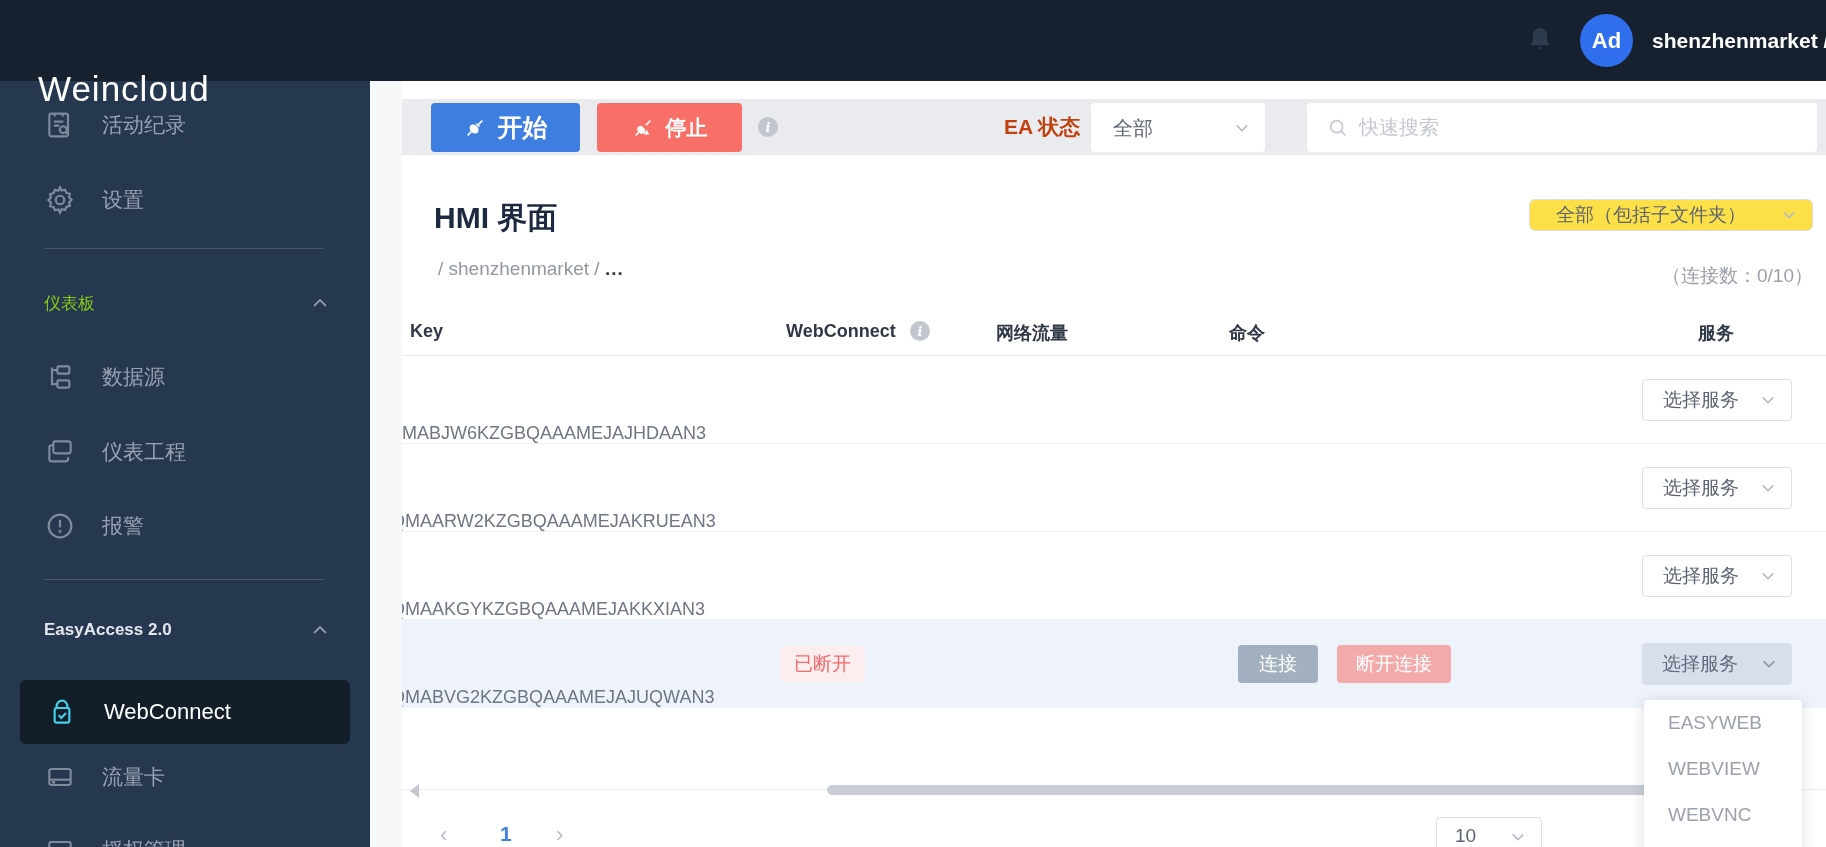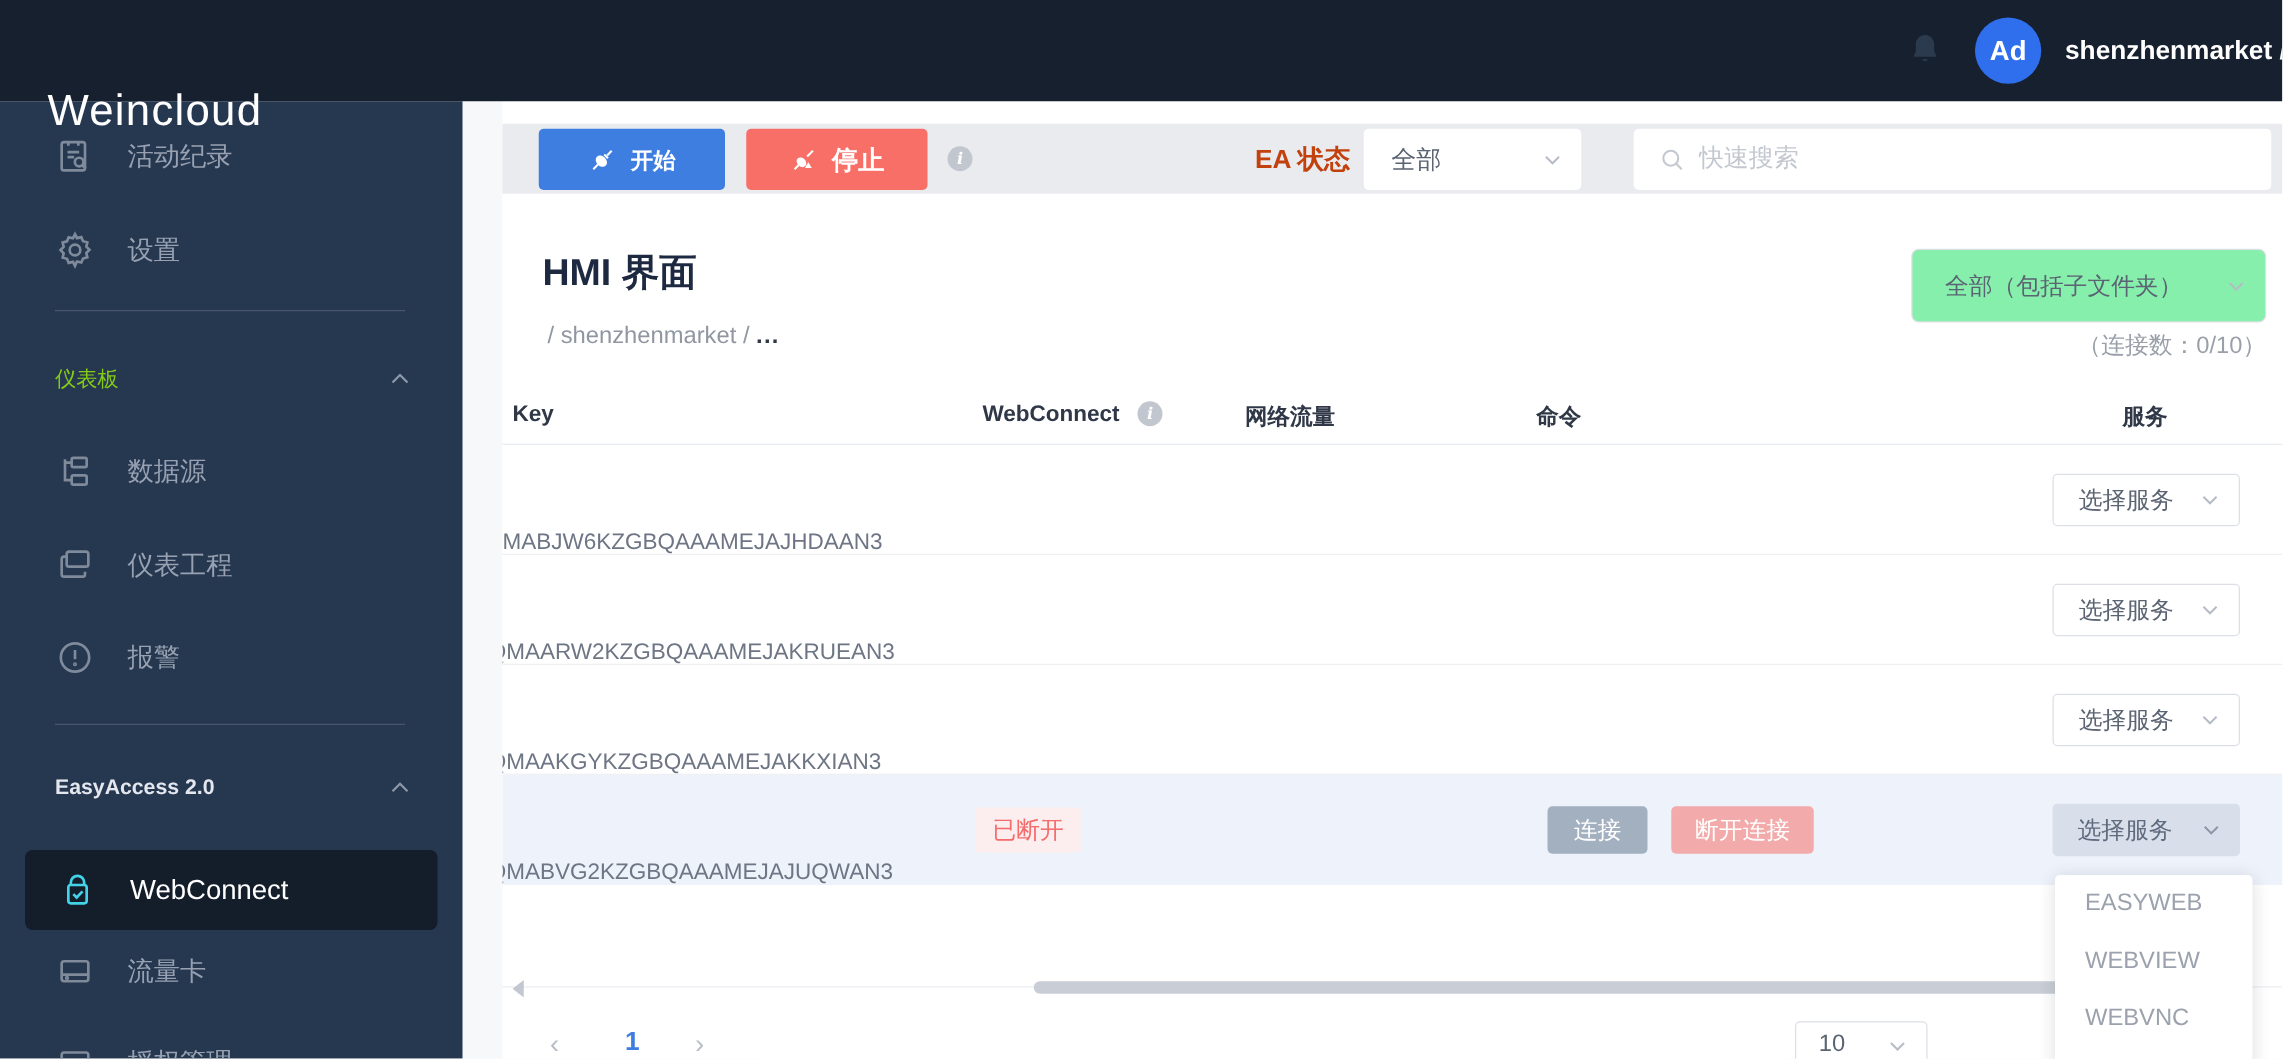--- a/index.html
+++ b/index.html
@@ -37,21 +37,21 @@
   svg.sico { stroke:#7f8a9b; fill:none; stroke-width:1.6; }
   .active-block svg.sico { stroke:#43d3e8; }
 
   
   .content-strip { position:absolute; left:370px; top:81px; width:32px; height:766px; background:#f6f8fa; }
   .content-bg { position:absolute; left:402px; top:81px; width:1424px; height:766px; background:#fff; }
 
   
   .toolbar { position:absolute; left:402px; top:99px; width:1424px; height:56px; background:#e9ebef; }
   .btn-start { position:absolute; left:29px; top:4px; width:149px; height:49px; background:#3e7ee0;
-    border:none; border-radius:4px; color:#fff; font-size:18px; font-weight:bold; cursor:pointer;
+    border:none; border-radius:4px; color:#fff; font-size:25px; font-weight:bold; cursor:pointer;
     display:flex; align-items:center; justify-content:center; gap:12px; }
   .btn-stop { position:absolute; left:195px; top:4px; width:145px; height:49px; background:#f76f66;
     border:none; border-radius:4px; color:#fff; font-size:21px; font-weight:bold; cursor:pointer;
     display:flex; align-items:center; justify-content:center; gap:12px; }
   .info-dot { display:inline-flex; width:20px; height:20px; border-radius:50%; background:#c2c7cf;
     color:#fff; font-size:13px; font-weight:bold; font-style:italic; align-items:center; justify-content:center;
     font-family:"DejaVu Serif",serif; }
   .toolbar .info-dot { position:absolute; left:356px; top:18px; }
   .ea-label { position:absolute; left:602px; top:50%; transform:translateY(-50%);
     color:#c2410c; font-size:21px; font-weight:bold; }
@@ -64,21 +64,21 @@
   .searchbox { position:absolute; left:905px; top:4px; width:510px; height:49px; background:#fff; border-radius:4px; }
   .searchbox input { position:absolute; left:52px; top:0; width:440px; height:49px; border:none; outline:none;
     font-size:20px; color:#5b6472; background:transparent; }
   .searchbox input::placeholder { color:#c3c8d0; }
   .searchbox .mag { position:absolute; left:20px; top:14px; }
 
   
   .page-title { position:absolute; left:434px; top:198px; color:#1d2940; font-size:30px; font-weight:bold; }
   .breadcrumb { position:absolute; left:438px; top:258px; font-size:19px; color:#9097a2; }
   .breadcrumb b { color:#303848; letter-spacing:1px; }
-  .folder-select { position:absolute; left:1529px; top:199px; width:284px; height:59px; background:#86efac;
+  .folder-select { position:absolute; left:1529px; top:199px; width:284px; height:32px; background:#fde047;
     border:1px solid #dcdfe6; border-radius:6px; cursor:pointer; }
   .folder-select .val { position:absolute; left:26px; top:50%; transform:translateY(-50%); color:#5b6472; font-size:19px; }
   .conn-count { position:absolute; left:1413px; top:263px; width:400px; text-align:right; color:#9aa0aa; font-size:19px; }
 
   
   .thead { position:absolute; left:402px; top:313px; width:1424px; height:43px; border-bottom:1px solid #e8ebf0;
     color:#303848; font-size:18px; font-weight:bold; }
   .th { position:absolute; top:8px; white-space:nowrap; }
   .th.c-key { left:8px; }
   .th.c-web { left:384px; }

